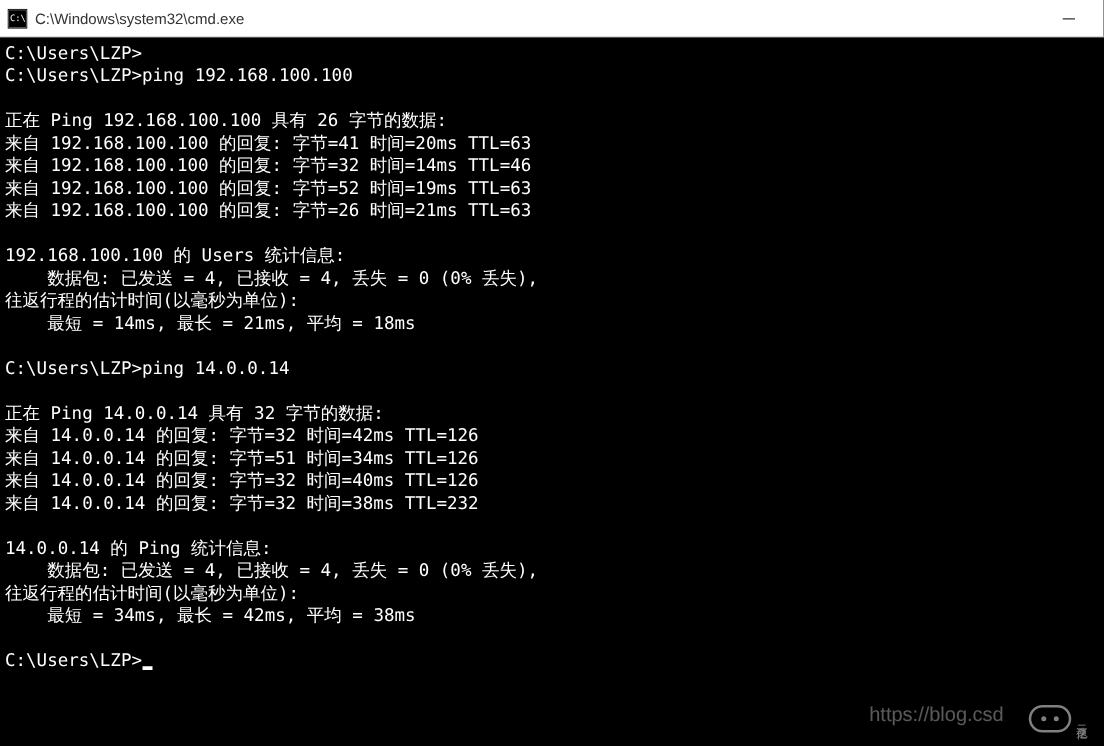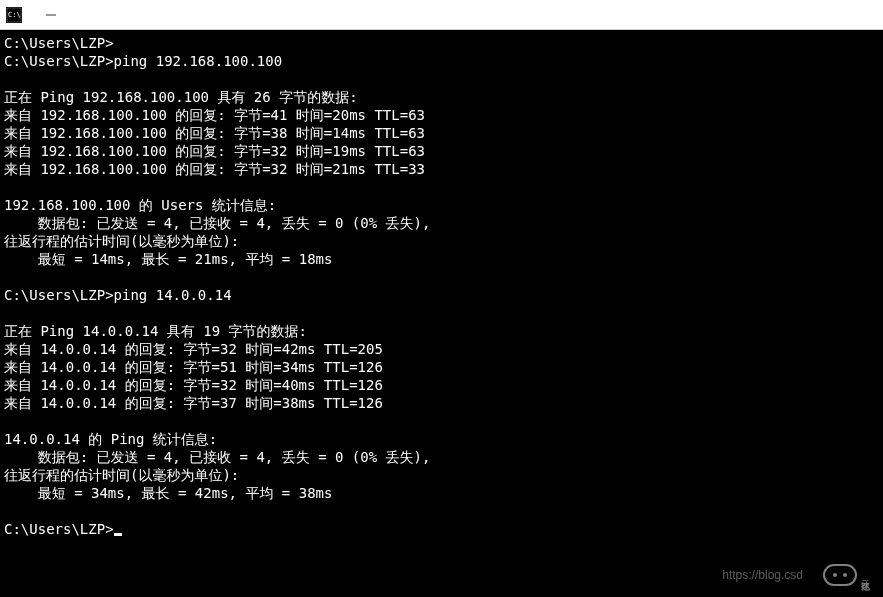--- a/index.html
+++ b/index.html
@@ -71,21 +71,21 @@
       height: 3px;
       background: #fff;
       vertical-align: bottom;
       margin-bottom: 2px;
     }
     .watermark {
       position: absolute;
       bottom: 15px;
       right: 80px;
       color: rgba(255,255,255,0.35);
-      font-size: 12px;
+      font-size: 16px;
       font-family: Arial, sans-serif;
       margin-top: 36px;
     }
     .logo-watermark {
       position: absolute;
       bottom: 8px;
       right: 8px;
       width: 56px;
       height: 28px;
       opacity: 0.5;
@@ -124,50 +124,51 @@
 <body>
 
 <div class="titlebar">
   <span class="titlebar-icon">
     <svg viewBox="0 0 16 16">
       <rect x="0" y="0" width="16" height="16" fill="#000"></rect>
       <rect x="1" y="1" width="14" height="14" fill="#000" stroke="#888" stroke-width="0.5"></rect>
       <text x="2" y="10" fill="#fff" font-size="7" font-family="monospace">C:\</text>
     </svg>
   </span>
+  <span class="titlebar-text">C:\Windows\system32\cmd.exe</span>
   <div class="win-controls">
     <div class="win-btn">
       <svg width="10" height="10" viewBox="0 0 10 10">
           <line x1="0" y1="5" x2="10" y2="5" stroke="#333" stroke-width="1"></line>
         </svg>
     </div>
   </div>
 </div>
 
 <div class="terminal"><span>C:\Users\LZP&gt;</span>
 <span>C:\Users\LZP&gt;ping 192.168.100.100</span>
 <span></span>
 <span>正在 Ping 192.168.100.100 具有 26 字节的数据:</span>
 <span>来自 192.168.100.100 的回复: 字节=41 时间=20ms TTL=63</span>
-<span>来自 192.168.100.100 的回复: 字节=38 时间=14ms TTL=63</span>
-<span>来自 192.168.100.100 的回复: 字节=32 时间=19ms TTL=63</span>
-<span>来自 192.168.100.100 的回复: 字节=32 时间=21ms TTL=33</span>
+<span>来自 192.168.100.100 的回复: 字节=32 时间=14ms TTL=46</span>
+<span>来自 192.168.100.100 的回复: 字节=52 时间=19ms TTL=63</span>
+<span>来自 192.168.100.100 的回复: 字节=26 时间=21ms TTL=63</span>
 <span></span>
 <span>192.168.100.100 的 Users 统计信息:</span>
 <span>    数据包: 已发送 = 4, 已接收 = 4, 丢失 = 0 (0% 丢失),</span>
 <span>往返行程的估计时间(以毫秒为单位):</span>
 <span>    最短 = 14ms, 最长 = 21ms, 平均 = 18ms</span>
 <span></span>
 <span>C:\Users\LZP&gt;ping 14.0.0.14</span>
 <span></span>
-<span>正在 Ping 14.0.0.14 具有 19 字节的数据:</span>
-<span>来自 14.0.0.14 的回复: 字节=32 时间=42ms TTL=205</span>
+<span>正在 Ping 14.0.0.14 具有 32 字节的数据:</span>
+<span>来自 14.0.0.14 的回复: 字节=32 时间=42ms TTL=126</span>
 <span>来自 14.0.0.14 的回复: 字节=51 时间=34ms TTL=126</span>
 <span>来自 14.0.0.14 的回复: 字节=32 时间=40ms TTL=126</span>
-<span>来自 14.0.0.14 的回复: 字节=37 时间=38ms TTL=126</span>
+<span>来自 14.0.0.14 的回复: 字节=32 时间=38ms TTL=232</span>
 <span></span>
 <span>14.0.0.14 的 Ping 统计信息:</span>
 <span>    数据包: 已发送 = 4, 已接收 = 4, 丢失 = 0 (0% 丢失),</span>
 <span>往返行程的估计时间(以毫秒为单位):</span>
 <span>    最短 = 34ms, 最长 = 42ms, 平均 = 38ms</span>
 <span></span>
 <span>C:\Users\LZP&gt;</span><span class="cursor"></span>
 </div>
 
 <div class="watermark">https://blog.csd</div>

